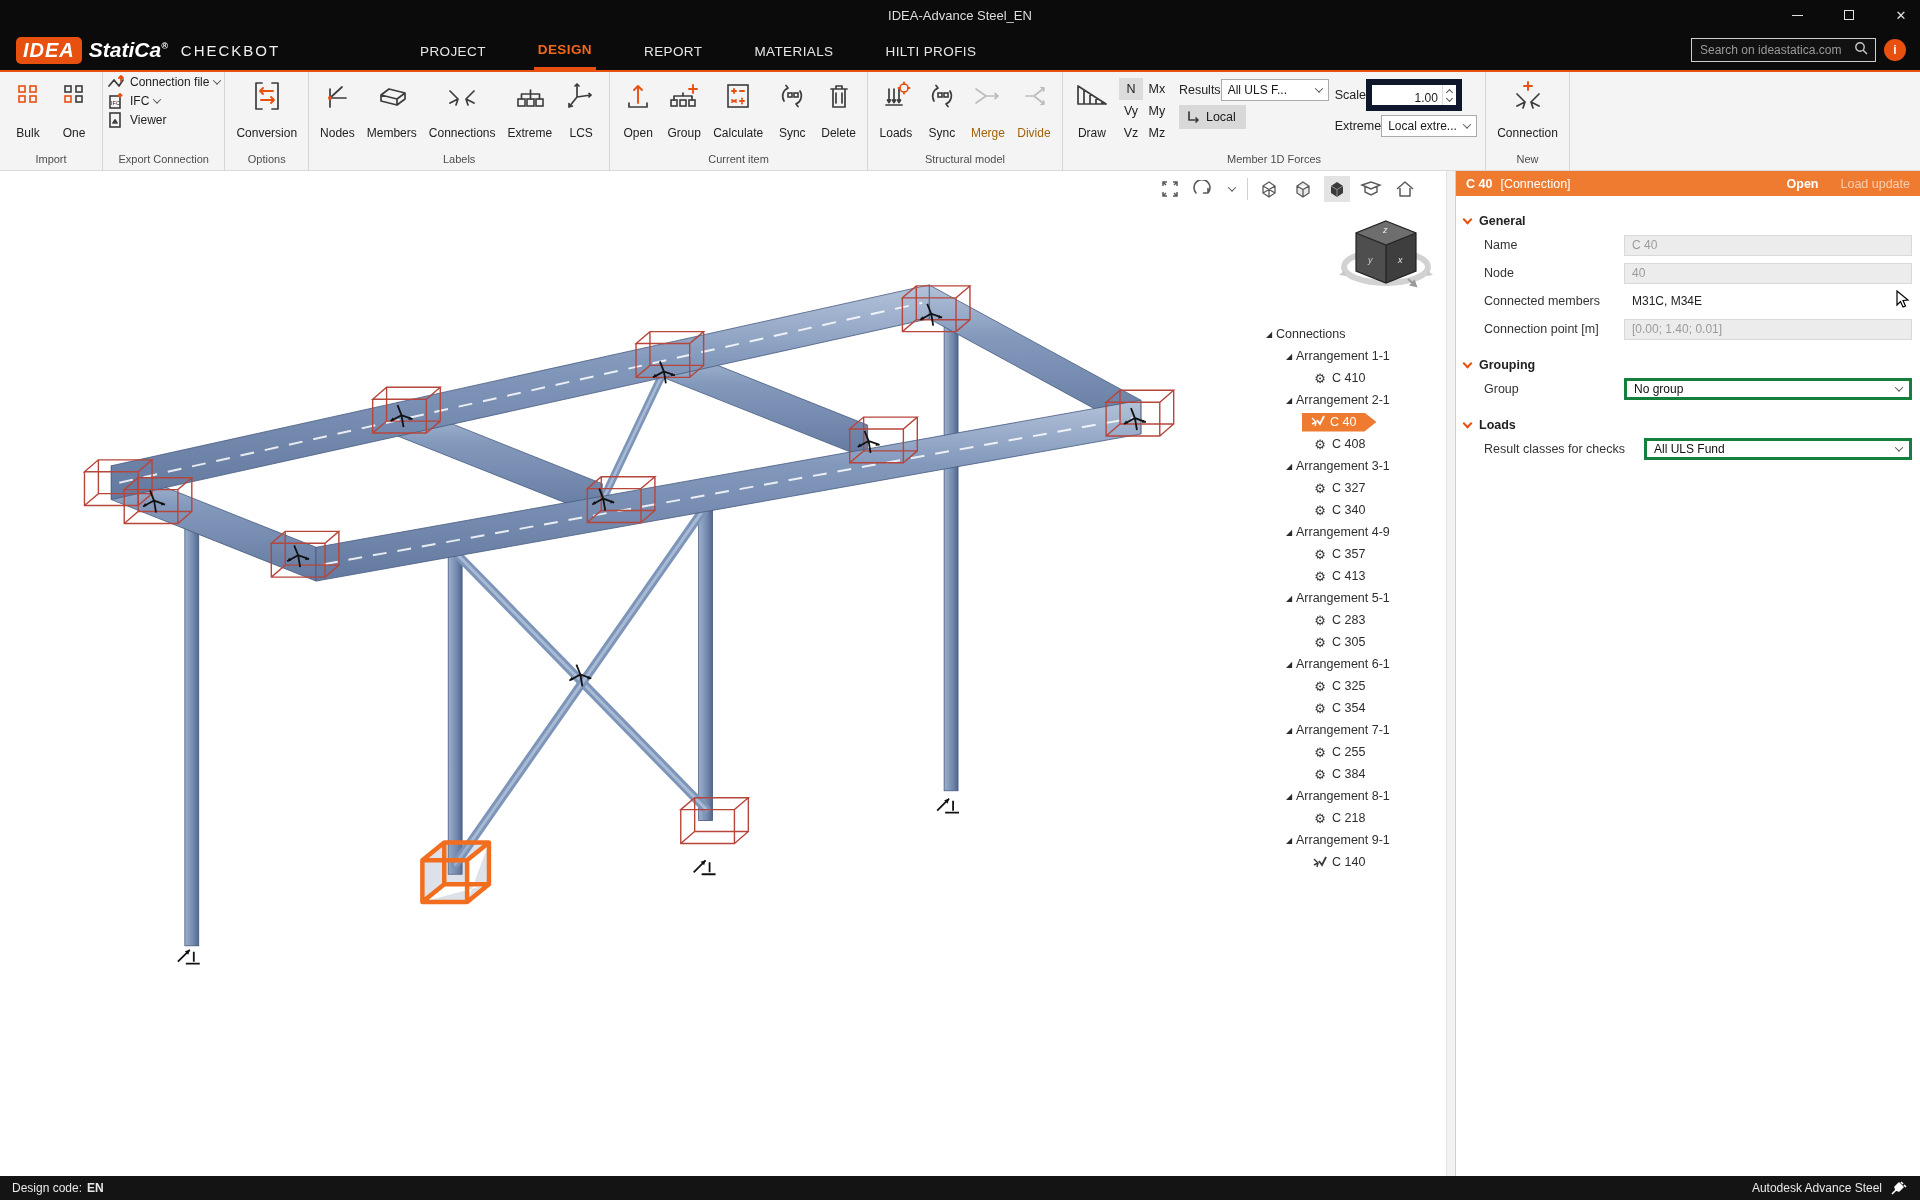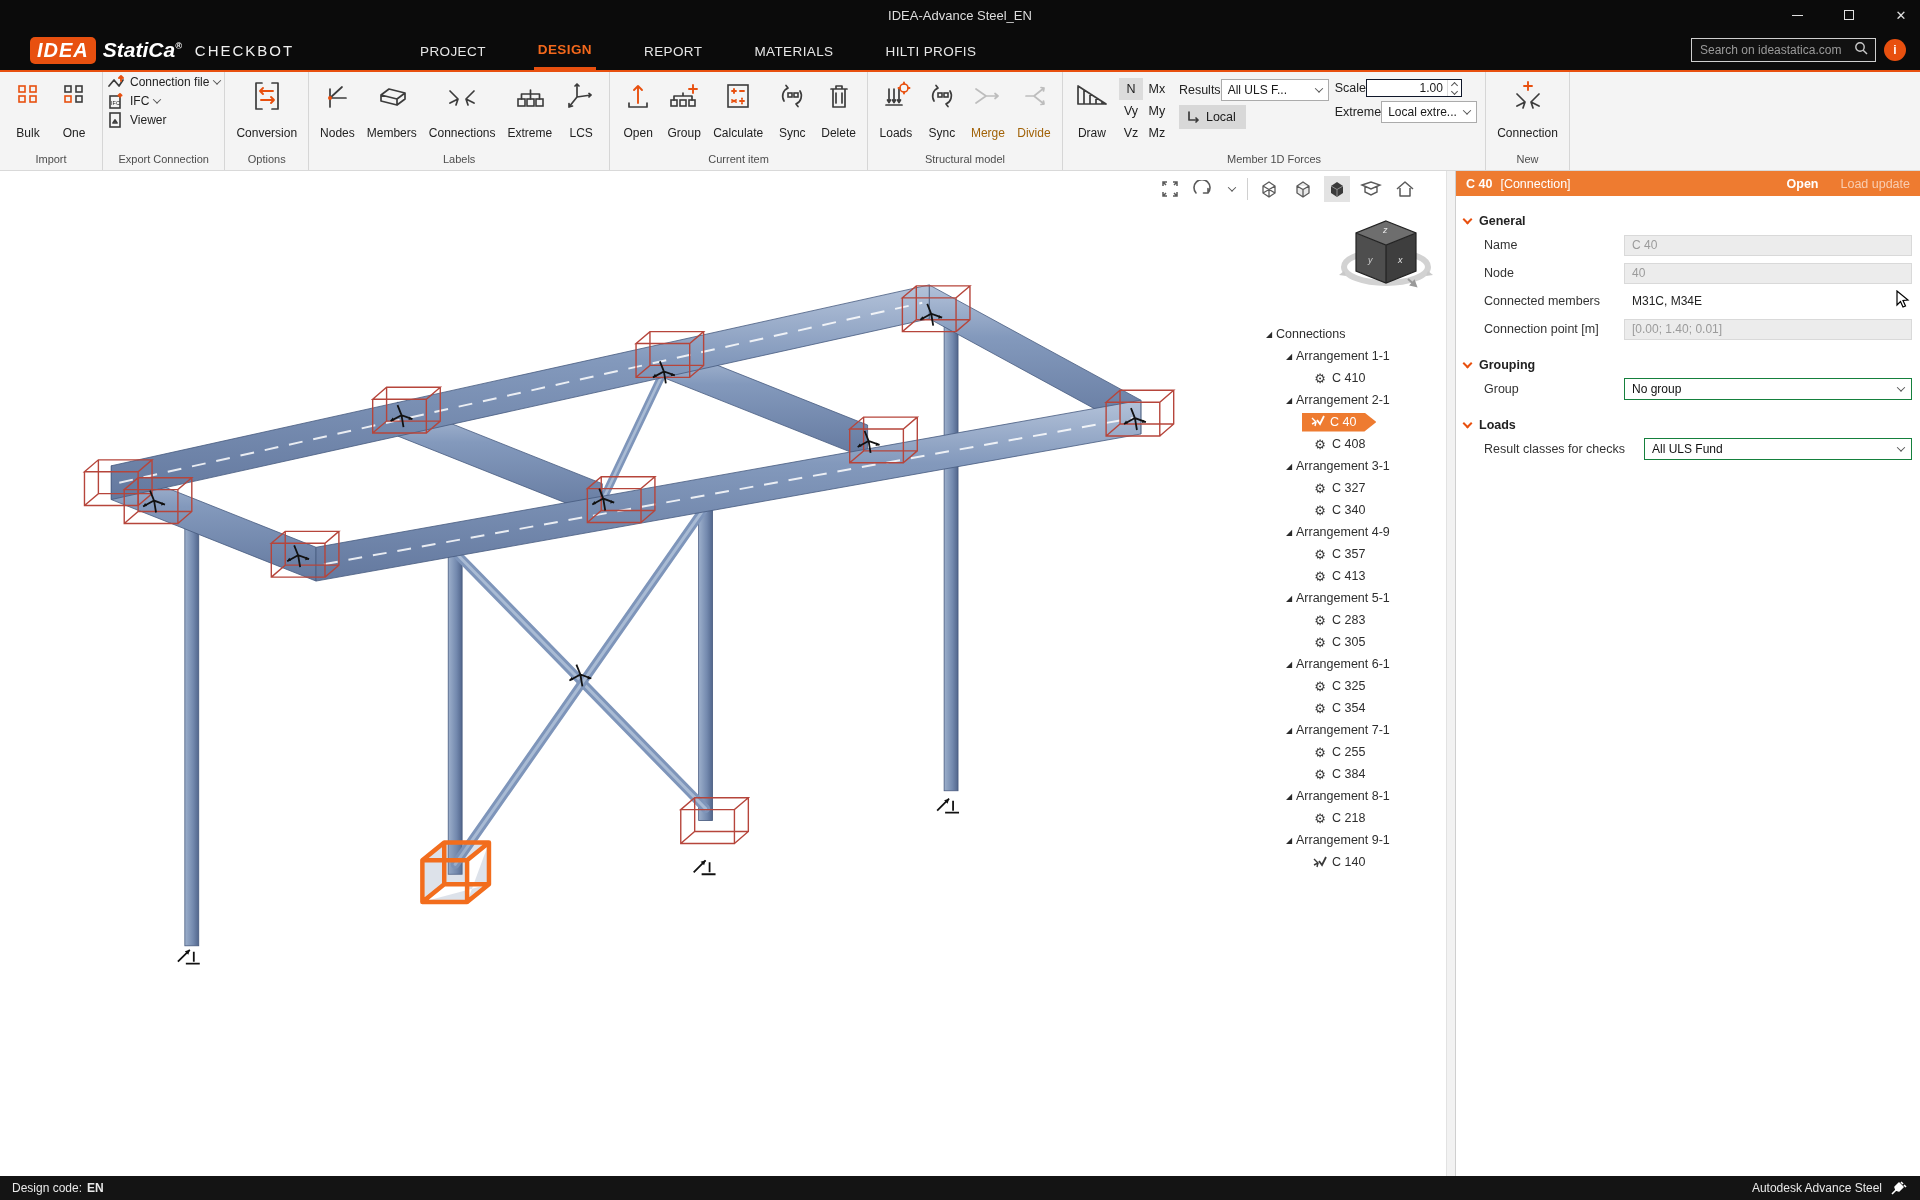--- a/index.html
+++ b/index.html
@@ -10,21 +10,21 @@
   
   .titlebar { height:30px; background:#0b0b0b; color:#e8e8e8; display:flex; align-items:center; position:relative; flex:0 0 auto; }
   .title-text { position:absolute; left:0; right:0; text-align:center; font-size:13px; color:#dedede; }
   .winbtns { position:absolute; right:8px; top:0; height:30px; display:flex; align-items:center; gap:30px; }
   .winbtn { width:22px; height:22px; display:flex; align-items:center; justify-content:center; color:#e0e0e0; cursor:default; }
   .min-glyph { width:11px; height:0; border-top:1.5px solid #e0e0e0; display:block; }
   .max-glyph { width:10px; height:10px; border:1.2px solid #e0e0e0; display:block; }
   .close-glyph { font-size:13px; line-height:1; }
 
   .menubar { height:42px; background:#0b0b0b; display:flex; align-items:center; position:relative; border-bottom:2px solid #e8500f; flex:0 0 auto; }
-  .brand { display:flex; align-items:center; margin-left:30px; gap:7px; }
+  .brand { display:flex; align-items:center; margin-left:16px; gap:7px; }
   .logo-box { background:#e8500f; border-radius:5px; padding:2px 7px; color:#fff; font-weight:bold; font-style:italic; font-size:20px; letter-spacing:1px; }
   .brand-name { color:#fff; font-weight:bold; font-style:italic; font-size:21px; }
   .brand-reg { color:#fff; font-size:9px; vertical-align:super; }
   .app-name { color:#f0f0f0; font-size:15px; letter-spacing:2px; margin-left:6px; }
   .menu-tabs { position:absolute; left:416px; display:flex; gap:44px; height:42px; align-items:center; }
   .menu-tab { color:#e6e6e6; font-size:13.5px; letter-spacing:.4px; padding:12px 4px 10px; cursor:pointer; }
   .menu-tab.active { color:#f3681c; border-bottom:4px solid #e8500f; font-weight:bold; }
   .searchwrap { position:absolute; right:52px; display:flex; align-items:center; }
   .searchbox { width:185px; height:24px; background:#111; border:1px solid #cfcfcf; color:#b9b9b9; font-size:12px; padding:0 24px 0 8px; outline:none; }
   .searchbox::placeholder { color:#9a9a9a; }
@@ -48,21 +48,21 @@
   .export-list { display:flex; flex-direction:column; justify-content:flex-start; gap:3px; padding:2px 4px; }
   .export-item { display:flex; align-items:center; gap:5px; font-size:12px; color:#222; cursor:pointer; }
   .chev { display:inline-block; width:6px; height:6px; border-right:1.4px solid #555; border-bottom:1.4px solid #555; transform:rotate(45deg) translate(-1px,-1px); }
   .forces-grid { display:grid; grid-template-columns:24px 28px; grid-auto-rows:22px; margin:2px 4px 0 2px; font-size:12.5px; color:#222; }
   .fcell { display:flex; align-items:center; justify-content:center; cursor:pointer; }
   .fcell.active { background:#dcdcdc; }
   .res-col { display:flex; flex-direction:column; gap:4px; margin:3px 2px 0; }
   .res-row { display:flex; align-items:center; font-size:12.5px; color:#222; }
   .combo { background:#fff; border:1px solid #ababab; height:22px; display:flex; align-items:center; justify-content:space-between; padding:0 6px; font-size:12px; color:#1a1a1a; cursor:pointer; }
   .local-toggle { background:#d8d8d8; height:24px; display:flex; align-items:center; gap:5px; padding:0 10px 0 6px; font-size:12.5px; color:#1a1a1a; cursor:pointer; }
-  .spinbox { background:#fff; border:1px solid #0f172a; width:96px; height:18px; display:flex; align-items:center; }
+  .spinbox { background:#fff; border:6px solid #0f172a; width:96px; height:32px; display:flex; align-items:flex-end; }
   .spinbox .val { flex:1; text-align:right; font-size:12px; padding-right:4px; color:#1a1a1a; }
   .spin-arrows { width:14px; display:flex; flex-direction:column; align-items:center; gap:1px; border-left:1px solid #dcdcdc; height:100%; justify-content:center; }
   .spin-arrows i { width:5px; height:5px; border-right:1.2px solid #555; border-bottom:1.2px solid #555; display:block; }
   .up { transform:rotate(-135deg); } .down { transform:rotate(45deg); }
 
   
   .main { flex:1; display:flex; min-height:0; }
   .viewport { position:relative; flex:1; background:#fff; }
   .vtoolbar { position:absolute; top:5px; right:28px; display:flex; align-items:center; gap:8px; }
   .vtb { width:26px; height:26px; display:flex; align-items:center; justify-content:center; cursor:pointer; color:#5a5a5a; }
@@ -90,21 +90,21 @@
   .ph-open { margin-left:auto; font-weight:bold; cursor:pointer; margin-right:22px; }
   .ph-load { color:rgba(255,255,255,.62); cursor:default; }
   .section { margin-top:18px; }
   .sec-head { display:flex; align-items:center; gap:8px; padding-left:8px; font-weight:bold; font-size:12.5px; color:#222; }
   .sec-chev { width:7px; height:7px; border-right:2px solid #e8500f; border-bottom:2px solid #e8500f; transform:rotate(45deg); margin-top:-3px; }
   .prow { display:flex; align-items:center; margin:6px 8px 0 28px; height:22px; position:relative; }
   .prow .plabel { width:140px; flex:0 0 140px; font-size:12.5px; color:#333; }
   .pfield { flex:1; height:21px; display:flex; align-items:center; padding:0 7px; font-size:12px; }
   .pfield.disabled { background:#ececec; border:1px solid #d9d9d9; color:#9b9b9b; }
   .pfield.plain { color:#222; border:none; padding-left:8px; }
-  .pcombo { flex:1; height:22px; background:#fff; border:1px solid #15803d; display:flex; align-items:center; justify-content:space-between; padding:0 7px; font-size:12px; color:#111; cursor:pointer; }
+  .pcombo { flex:1; height:22px; background:#fff; border:3px solid #15803d; display:flex; align-items:center; justify-content:space-between; padding:0 7px; font-size:12px; color:#111; cursor:pointer; }
   .cursor-svg { position:absolute; right:2px; top:0; }
 
   
   .statusbar { height:24px; background:#141414; color:#e8e8e8; display:flex; align-items:center; font-size:12px; padding:0 12px; flex:0 0 auto; }
   .sb-left b { margin-left:5px; }
   .sb-right { margin-left:auto; display:flex; align-items:center; gap:8px; }
 </style>
 </head>
 <body>
 

